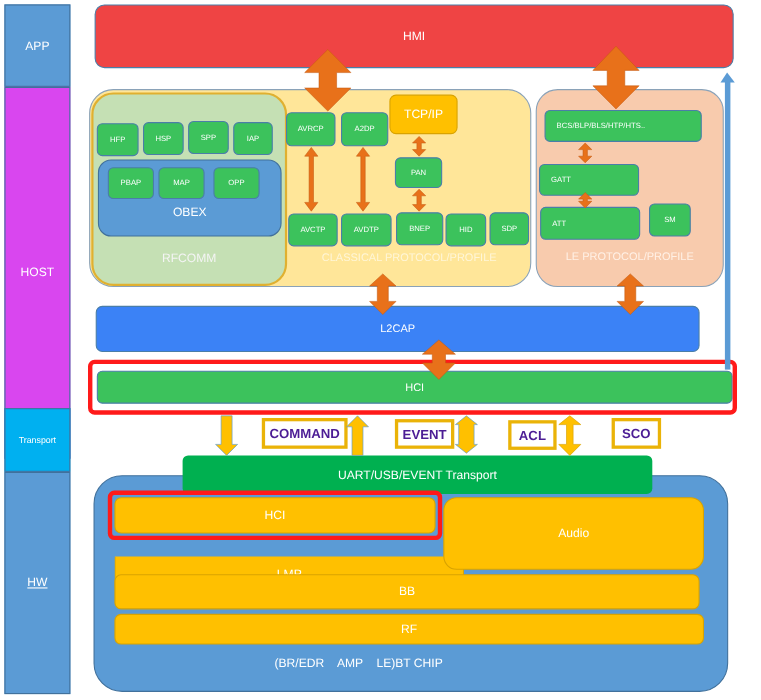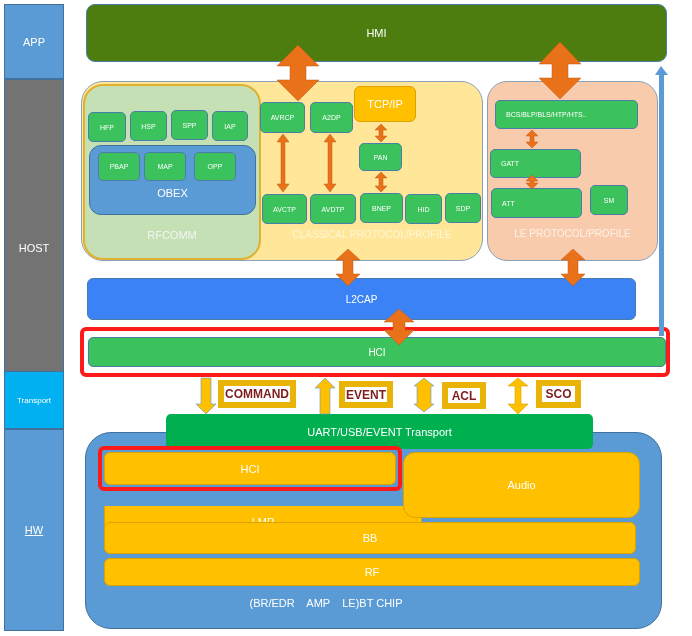--- a/index.html
+++ b/index.html
@@ -3,32 +3,32 @@
 <meta charset="utf-8">
 <style>
   * { box-sizing: border-box; margin: 0; padding: 0; }
   body { width: 692px; height: 636px; background: #ffffff; position: relative; overflow: hidden;
          font-family: "Liberation Sans", sans-serif; }
   .abs { position: absolute; }
   .lbl { color: #ffffff; display: flex; align-items: center; justify-content: center; text-align: center; }
   .side { left: 4px; width: 60px; border: 1px solid #41719c; text-align: center; }
   .g { background: #3cc25c; border: 1px solid #4a7ea8; border-radius: 5px; font-size: 7px; }
   .y { background: #ffc000; border: 1px solid #d9a300; border-radius: 6px; font-size: 11px; }
-  .tag { background: #fff; border: 6px solid #eab308; color: #7f1d1d; font-size: 12px; font-weight: bold; display:flex; align-items:center; justify-content:center; }
+  .tag { background: #fff; border: 3px solid #eab308; color: #4c1d95; font-size: 12px; font-weight: bold; display:flex; align-items:center; justify-content:center;margin-left:20px; }
   svg { position: absolute; left: 0; top: 0; }
 </style>
 </head>
 <body>
 
 <div class="abs side lbl" style="top:4px;height:75px;background:#5b9bd5;font-size:11px;">APP</div>
-<div class="abs side lbl" style="top:79px;height:338px;background:#737373;font-size:11px;">HOST</div>
+<div class="abs side lbl" style="top:79px;height:338px;background:#d946ef;font-size:11px;">HOST</div>
 <div class="abs side lbl" style="top:371px;height:58px;background:#00b0f0;font-size:8px;">Transport</div>
 <div class="abs side lbl" style="top:429px;height:202px;background:#5b9bd5;font-size:11px;text-decoration:underline;">HW</div>
 
-<div class="abs lbl" style="left:86px;top:4px;width:581px;height:58px;background:#4d7c0f;border:1px solid #4a7ea8;border-radius:9px;font-size:11px;">HMI</div>
+<div class="abs lbl" style="left:86px;top:4px;width:581px;height:58px;background:#ef4444;border:1px solid #4a7ea8;border-radius:9px;font-size:11px;">HMI</div>
 
 <div class="abs" style="left:81px;top:81px;width:402px;height:180px;background:#ffe699;border:1px solid #8aa2b8;border-radius:22px;"></div>
 <div class="abs" style="left:83px;top:84px;width:178px;height:176px;background:#c5e0b4;border:2px solid #e0b030;border-radius:20px;"></div>
 <div class="abs lbl" style="left:83px;top:226px;width:178px;height:18px;font-size:11px;color:#f4f4f4;">RFCOMM</div>
 
 <div class="abs lbl g" style="left:88px;top:112px;width:38px;height:30px;">HFP</div>
 <div class="abs lbl g" style="left:130px;top:111px;width:37px;height:30px;">HSP</div>
 <div class="abs lbl g" style="left:171px;top:110px;width:37px;height:30px;">SPP</div>
 <div class="abs lbl g" style="left:212px;top:111px;width:36px;height:30px;">IAP</div>
 

